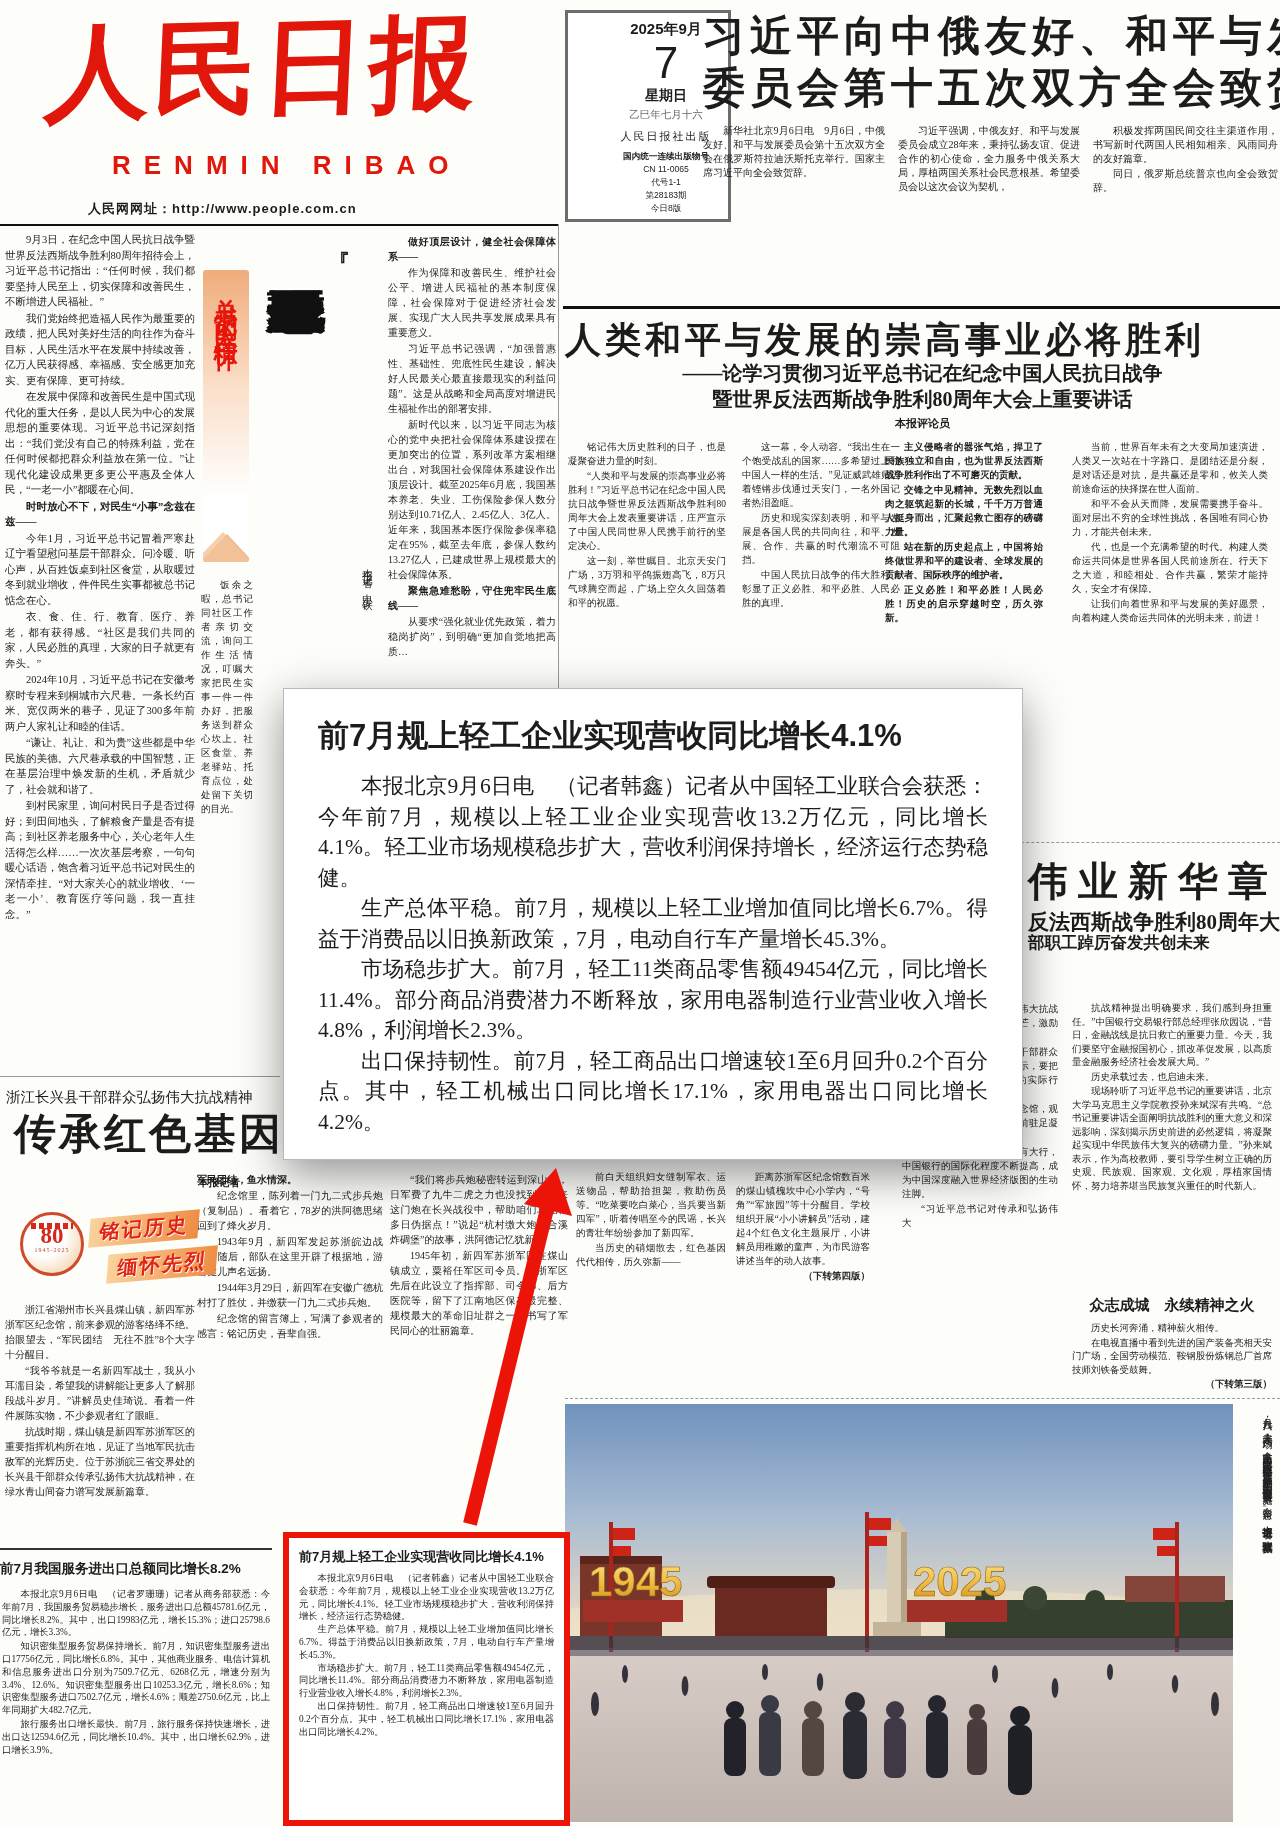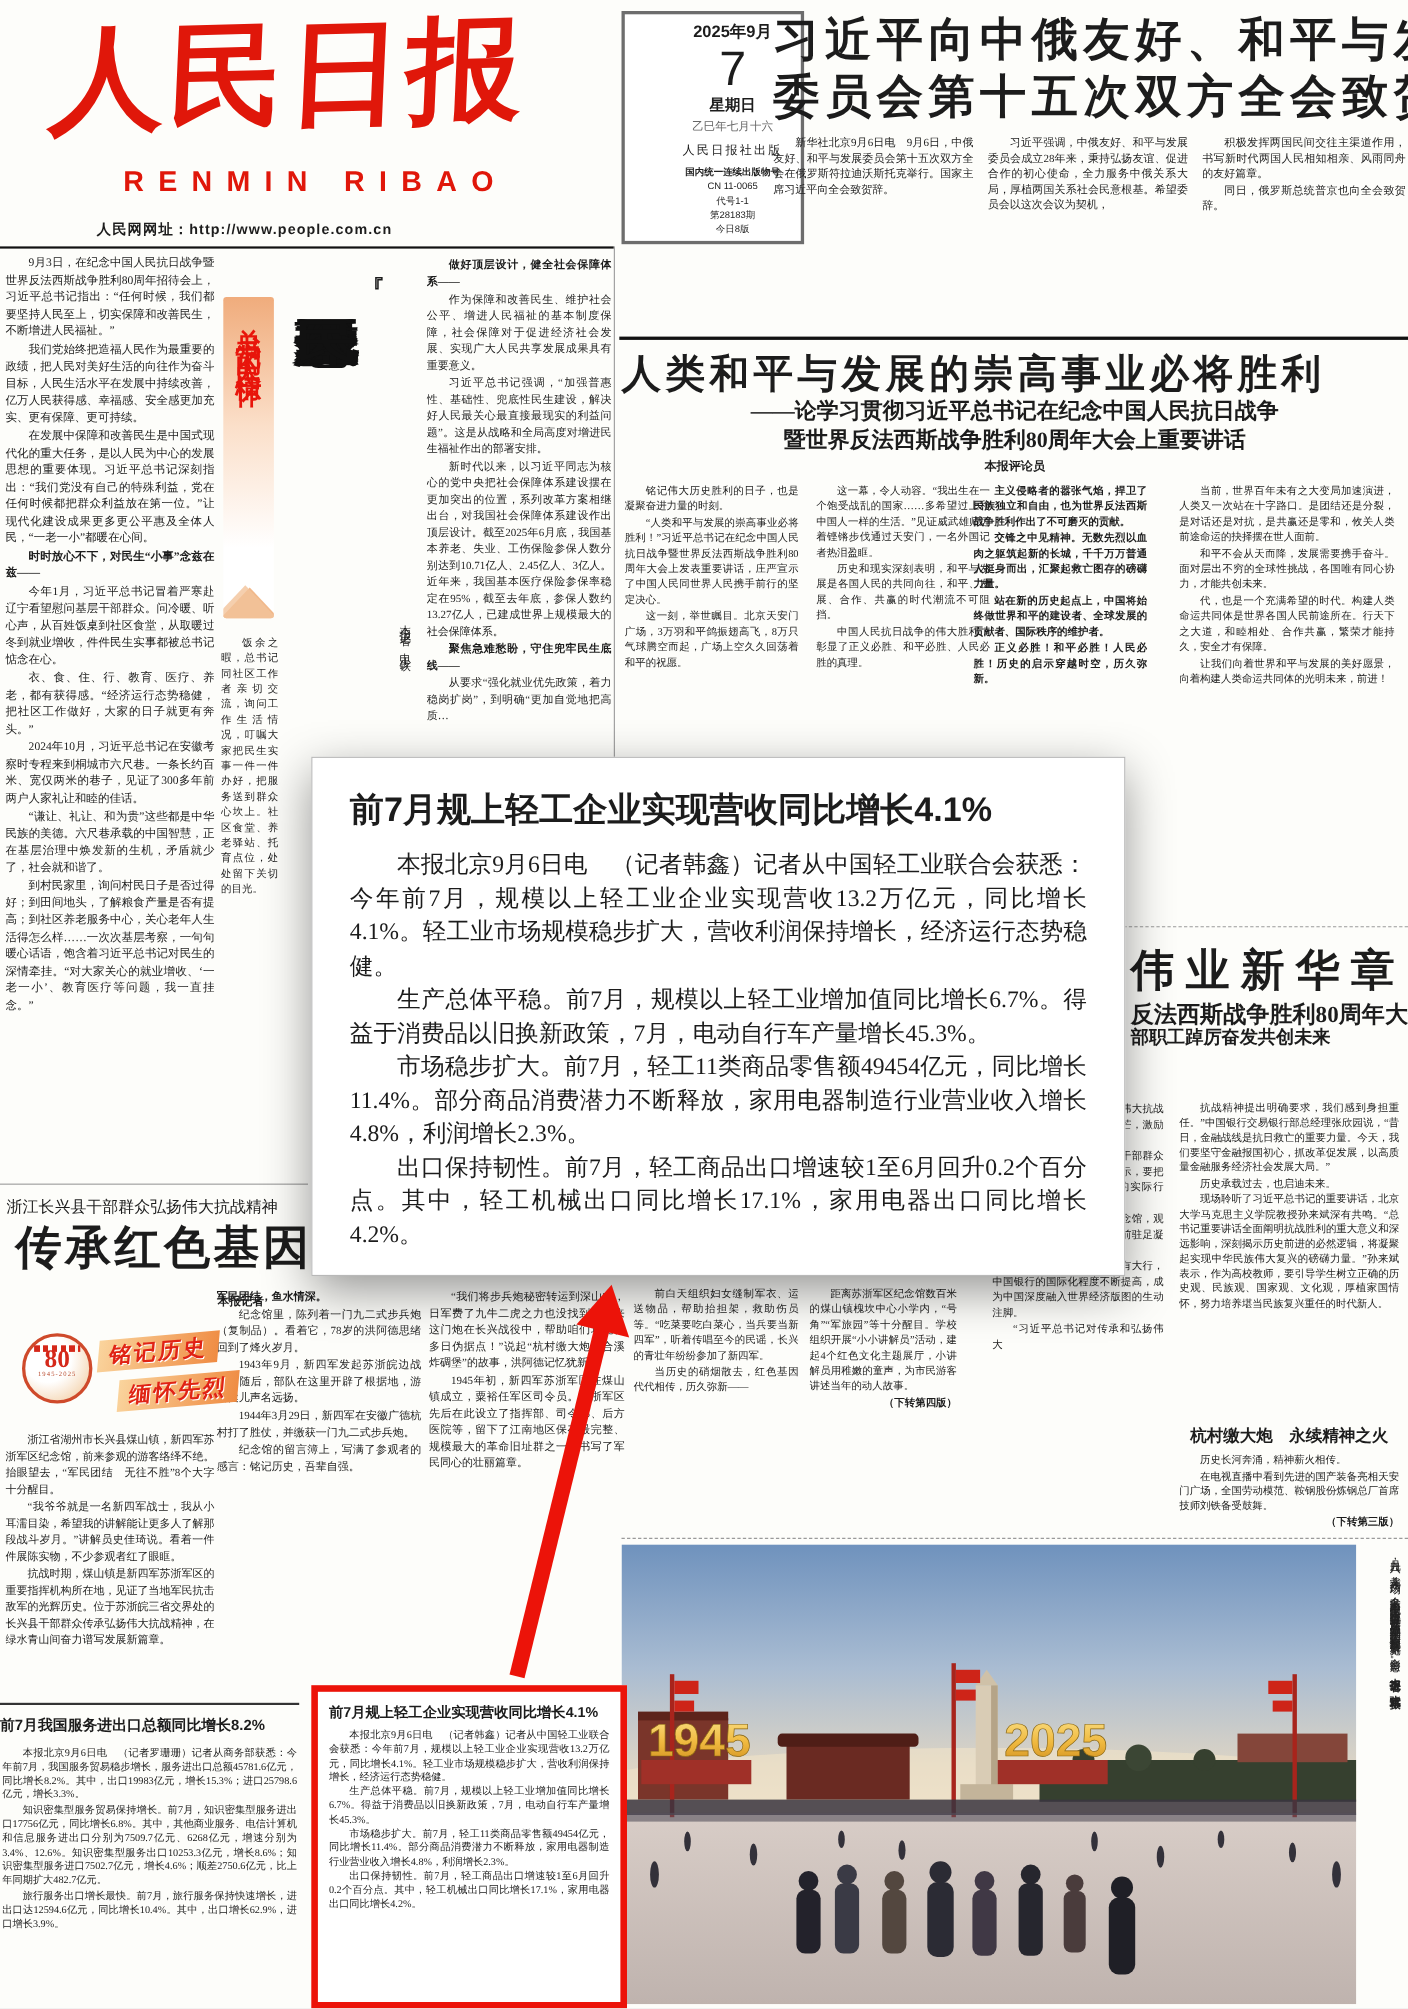--- a/index.html
+++ b/index.html
@@ -112,21 +112,21 @@
   <div class="abs rule" style="left:0;top:224px;width:558px;height:2px;"></div>
   <div class="abs" style="left:558px;top:224px;width:1px;height:710px;background:#999;"></div>
   <div class="abs rule" style="left:563px;top:306px;width:717px;height:3px;"></div>
 
   <div class="abs bt" style="left:5px;top:232px;width:190px;height:840px;overflow:hidden;font-size:10.5px;line-height:15.5px;">
     <p>9月3日，在纪念中国人民抗日战争暨世界反法西斯战争胜利80周年招待会上，习近平总书记指出：“任何时候，我们都要坚持人民至上，切实保障和改善民生，不断增进人民福祉。”</p>
     <p>我们党始终把造福人民作为最重要的政绩，把人民对美好生活的向往作为奋斗目标，人民生活水平在发展中持续改善，亿万人民获得感、幸福感、安全感更加充实、更有保障、更可持续。</p>
     <p>在发展中保障和改善民生是中国式现代化的重大任务，是以人民为中心的发展思想的重要体现。习近平总书记深刻指出：“我们党没有自己的特殊利益，党在任何时候都把群众利益放在第一位。”让现代化建设成果更多更公平惠及全体人民，“一老一小”都暖在心间。</p>
     <p class="bold">时时放心不下，对民生“小事”念兹在兹——</p>
     <p>今年1月，习近平总书记冒着严寒赴辽宁看望慰问基层干部群众。问冷暖、听心声，从百姓饭桌到社区食堂，从取暖过冬到就业增收，件件民生实事都被总书记惦念在心。</p>
-    <p>衣、食、住、行、教育、医疗、养老，都有获得感。“经济运行态势稳健，把社区工作做好，大家的日子就更有奔头。”</p>
+    <p>衣、食、住、行、教育、医疗、养老，都有获得感。“社区是我们共同的家，人民必胜的真理，大家的日子就更有奔头。”</p>
     <p>2024年10月，习近平总书记在安徽考察时专程来到桐城市六尺巷。一条长约百米、宽仅两米的巷子，见证了300多年前两户人家礼让和睦的佳话。</p>
     <p>“谦让、礼让、和为贵”这些都是中华民族的美德。六尺巷承载的中国智慧，正在基层治理中焕发新的生机，矛盾就少了，社会就和谐了。</p>
     <p>到村民家里，询问村民日子是否过得好；到田间地头，了解粮食产量是否有提高；到社区养老服务中心，关心老年人生活得怎么样……一次次基层考察，一句句暖心话语，饱含着习近平总书记对民生的深情牵挂。“对大家关心的就业增收、‘一老一小’、教育医疗等问题，我一直挂念。”</p>
   </div>
 
   <div class="abs qh-badge" style="left:203px;top:270px;width:46px;height:292px;">
     <div class="txt">总书记的人民情怀</div>
     <div class="mt1"></div>
     <div class="mt2"></div>
   </div>
@@ -187,21 +187,21 @@
     <p>纪念大会结束后，许多干部群众第一时间分享感受。大家表示，要把爱国热情转化为干事创业的实际行动，在各自岗位上拼搏奉献。</p>
     <p>在中国人民抗日战争纪念馆，观众排起长队，在一件件文物前驻足凝视，感悟历史、汲取力量。</p>
     <p>作为拥有悠久历史的国有大行，中国银行的国际化程度不断提高，成为中国深度融入世界经济版图的生动注脚。</p>
     <p>“习近平总书记对传承和弘扬伟大</p>
   </div>
   <div class="abs bt" style="left:1072px;top:1002px;width:200px;height:288px;overflow:hidden;font-size:9.5px;line-height:13.5px;">
     <p>抗战精神提出明确要求，我们感到身担重任。”中国银行交易银行部总经理张欣园说，“昔日，金融战线是抗日救亡的重要力量。今天，我们要坚守金融报国初心，抓改革促发展，以高质量金融服务经济社会发展大局。”</p>
     <p>历史承载过去，也启迪未来。</p>
     <p>现场聆听了习近平总书记的重要讲话，北京大学马克思主义学院教授孙来斌深有共鸣。“总书记重要讲话全面阐明抗战胜利的重大意义和深远影响，深刻揭示历史前进的必然逻辑，将凝聚起实现中华民族伟大复兴的磅礴力量。”孙来斌表示，作为高校教师，要引导学生树立正确的历史观、民族观、国家观、文化观，厚植家国情怀，努力培养堪当民族复兴重任的时代新人。</p>
   </div>
-  <div class="abs sans" style="left:1072px;top:1296px;width:200px;text-align:center;font-size:15px;font-weight:900;">杭村缴大炮　永续精神之火</div>
+  <div class="abs sans" style="left:1072px;top:1296px;width:200px;text-align:center;font-size:15px;font-weight:900;">众志成城　永续精神之火</div>
   <div class="abs bt" style="left:1072px;top:1322px;width:200px;height:74px;overflow:hidden;font-size:9.5px;line-height:13.5px;">
     <p>历史长河奔涌，精神薪火相传。</p>
     <p>在电视直播中看到先进的国产装备亮相天安门广场，全国劳动模范、鞍钢股份炼钢总厂首席技师刘铁备受鼓舞。</p>
     <p class="noind jump" style="text-align:right;">（下转第三版）</p>
   </div>
   <div class="abs dashed" style="left:565px;top:1398px;width:715px;"></div>
 
   <div class="abs" style="left:0;top:1076px;width:280px;height:1px;background:#999;"></div>
   <div class="abs kai nowrap" style="left:6px;top:1088px;width:276px;overflow:hidden;font-size:14.5px;">浙江长兴县干部群众弘扬伟大抗战精神</div>
   <div class="abs sans nowrap" style="left:14px;top:1106px;font-size:42px;font-weight:900;letter-spacing:3px;">传承红色基因</div>

